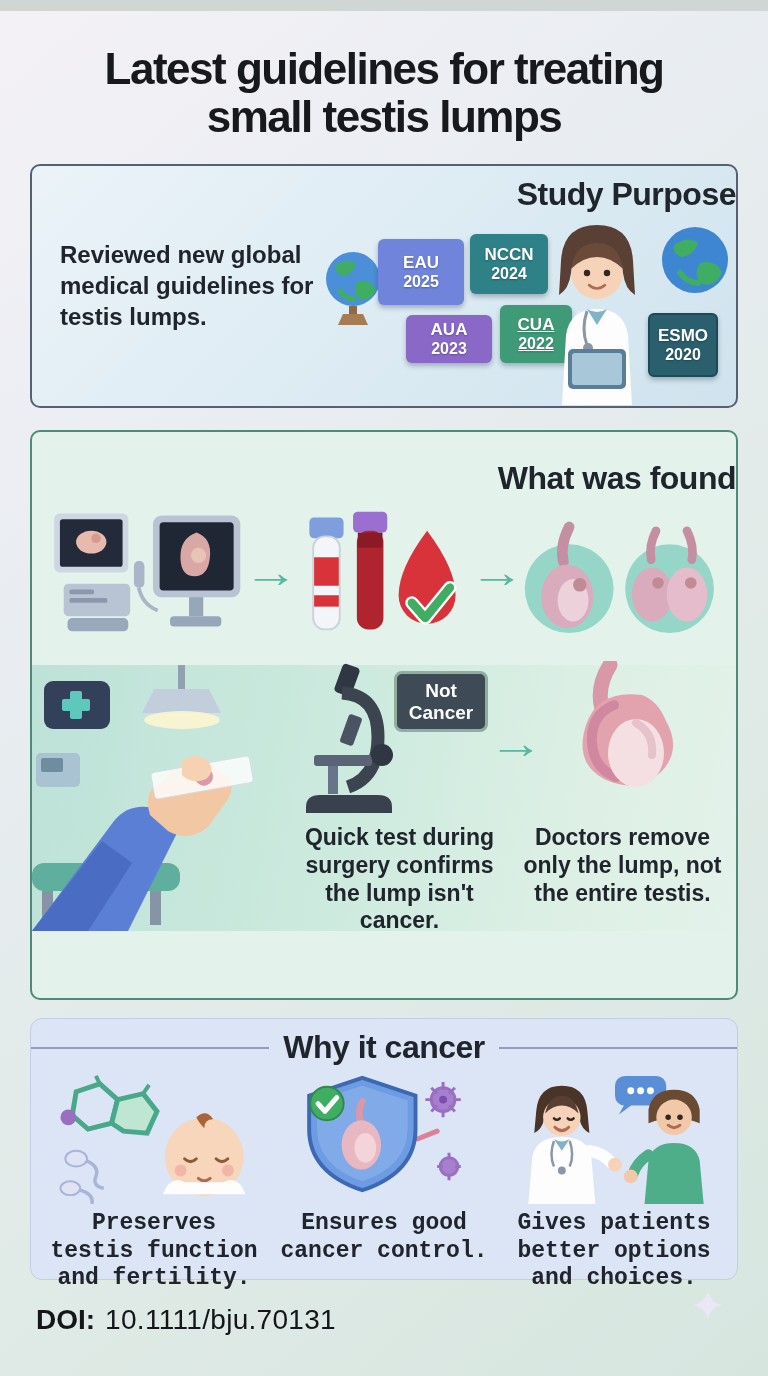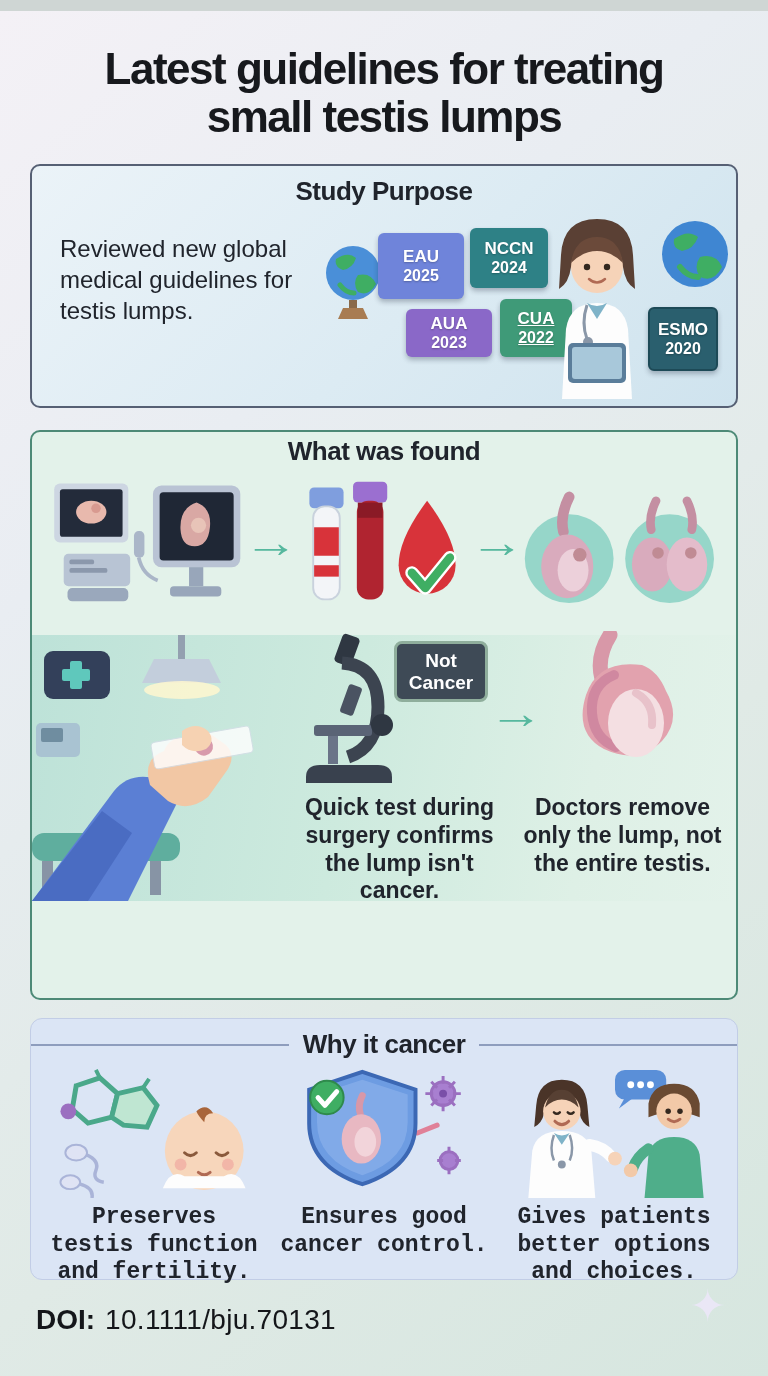--- a/index.html
+++ b/index.html
@@ -11,40 +11,40 @@
   }
   .title { margin: 34px auto 0; max-width: 700px; text-align: center;
     font-size: 44px; line-height: 1.08; font-weight: 700; letter-spacing: -1.5px; color:#17191d; }
   .title span { display: block; }
 
   .card { margin: 0 30px; border-radius: 10px; }
 
   
   .sp-card { margin-top: 24px; height: 244px; border: 2px solid #566074; overflow: hidden;
     background: linear-gradient(135deg,#ebf3f8 0%,#dcebf3 55%,#cfe3ee 100%); padding-top: 10px; }
-  .section-heading { text-align: center; font-size: 26px; font-weight: 700; letter-spacing: -0.5px; color:#20242c; }
+  .section-heading { text-align: right; font-size: 32px; font-weight: 700; letter-spacing: -0.5px; color:#20242c; }
   .sp-body { display: flex; height: 192px; }
-  .sp-text { width: 290px; padding: 26px 0 0 28px; font-size: 24px; font-weight: 400; line-height: 1.3; color:#20242c; }
+  .sp-text { width: 290px; padding: 26px 0 0 28px; font-size: 24px; font-weight: 700; line-height: 1.3; color:#20242c; }
   .sp-illus { position: relative; flex: 1; }
   .globe-left { position:absolute; left:-2px; top:36px; }
   .globe-right { position:absolute; left:338px; top:12px; }
   .doctor { position:absolute; left:216px; top:4px; }
   .book { position:absolute; display:flex; flex-direction:column; align-items:center; justify-content:center;
     color:#fff; font-weight:700; border-radius:6px; line-height:1.08;
     box-shadow: 0 3px 5px rgba(30,40,60,.3); text-shadow: 0 1px 2px rgba(0,0,0,.25); }
   .book .bk-label { font-size:17px; } .book .bk-year { font-size:16px; }
   #bk-eau  { left:56px;  top:26px;  width:86px; height:66px; background:#6f84da; }
   #bk-nccn { left:148px; top:21px;   width:78px; height:60px; background:#2e8186; }
   #bk-aua  { left:84px;  top:102px; width:86px; height:48px; background:#8a68c8; }
   #bk-cua  { left:178px; top:92px;  width:72px; height:58px; background:#3f9a78;text-decoration:underline; }
   #bk-esmo { left:326px; top:100px; width:70px; height:64px; background:#2a5f6e; border:2px solid #1d4a57; }
 
   
   .wf-card { margin-top: 22px; height: 570px; border: 2px solid #4d8a77; background:#e3f2ea;
-    overflow: hidden; padding-top: 4px; }
+    overflow: hidden; padding-top: 28px; }
   .wf-row1 { display:flex; align-items:center; justify-content:space-between; padding: 8px 12px 0; height: 160px; }
   .arrow { font-size: 44px; font-weight: 700; color:#56b89e; transform: scaleX(1.25); }
   .wf-row1 .arrow { margin-top: -18px; }
   .wf-captions1 { display:flex; padding: 6px 6px 0; }
   .wf-captions1 .caption { flex:1; padding: 0 6px; }
   .caption { text-align:center; font-size: 23px; font-weight: 600; line-height: 1.2; color:#20242c; }
   .wf-row2 { position:relative; height: 266px; margin-top: 8px;
     background: linear-gradient(100deg,#bde2d8 0%,#cdeade 45%,#def0e6 78%,#e3f2ea 100%); }
   .hand-scene { position:absolute; left:0; top:0; }
   .row2-content { position:absolute; left:258px; right:4px; top:0; height:100%; display:flex; flex-direction:column;justify-content:center; }

